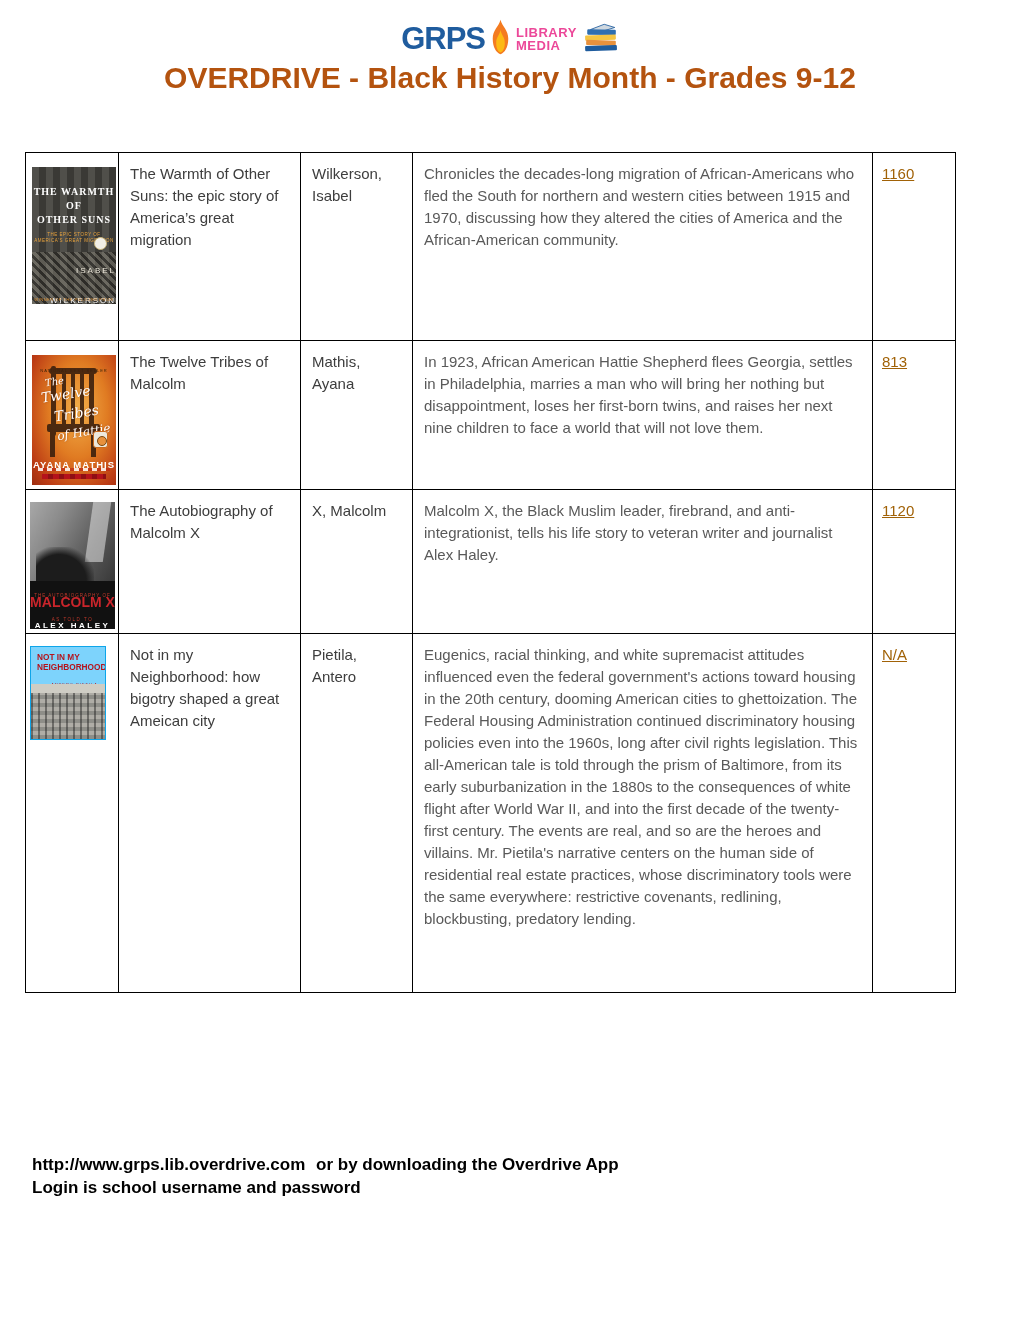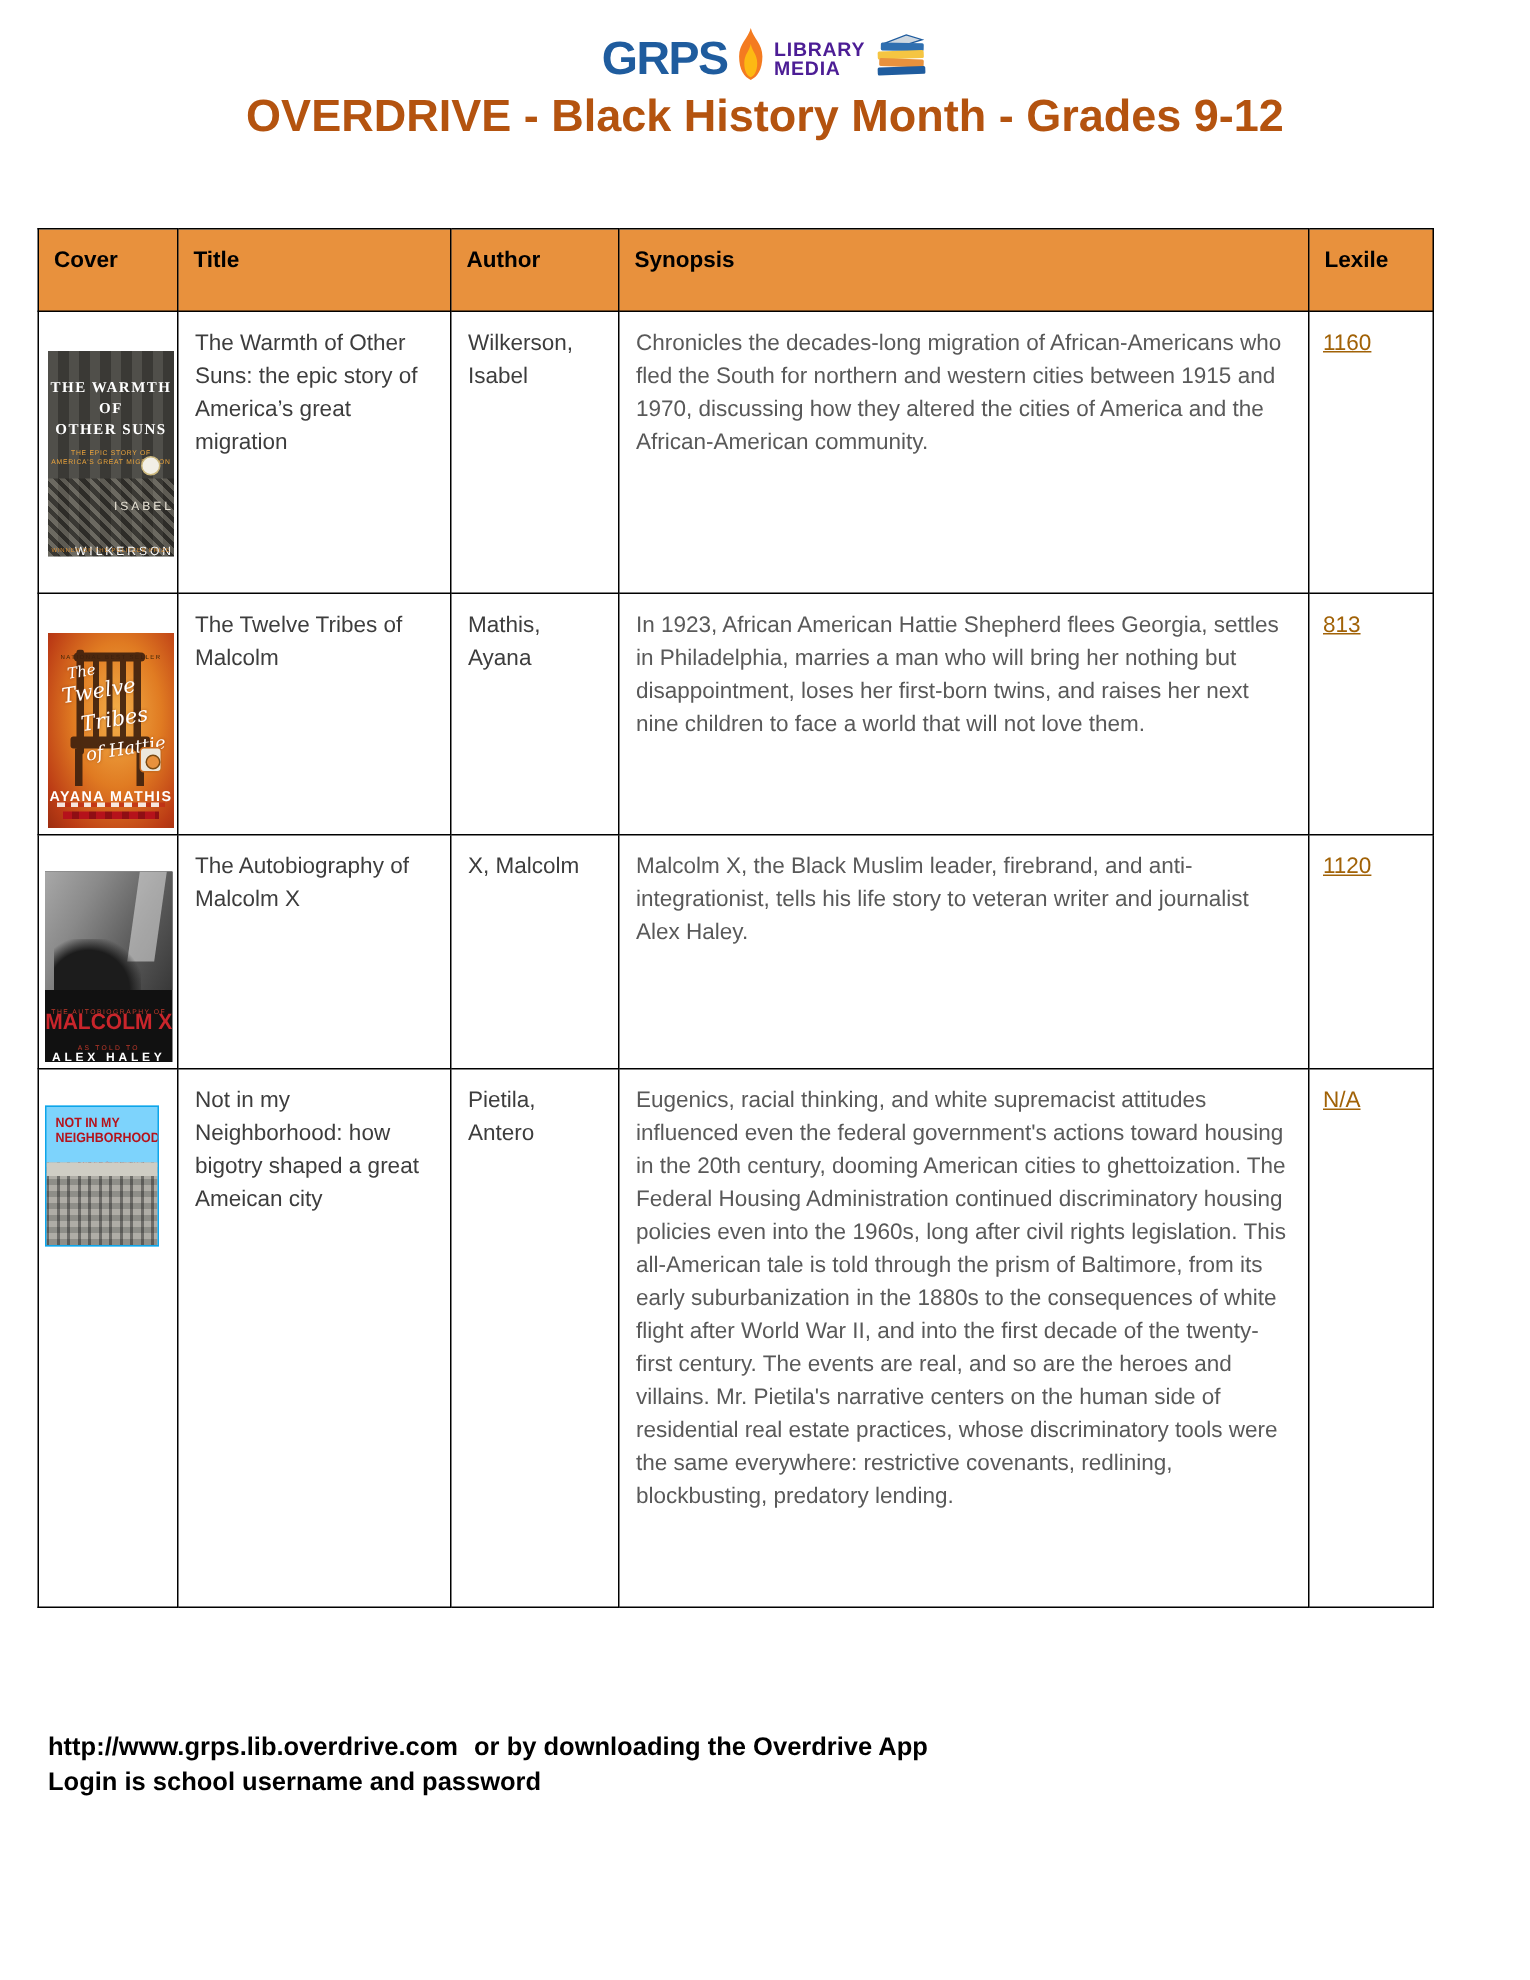--- a/index.html
+++ b/index.html
@@ -7,40 +7,40 @@
   body {
     width:1020px; height:1320px; position:relative;
     font-family:"Liberation Sans", sans-serif; color:#000;
   }
 
   
   .logo-row { padding-top:17px; display:flex; justify-content:center; align-items:center; gap:4px; height:60px; }
   .logo-grps { font-size:31px; font-weight:bold; color:#1F5C9E; letter-spacing:-1px; }
   .logo-flame { margin:0 2px; }
   .logo-lm { display:flex; flex-direction:column; line-height:13px; }
-  .logo-lm span { font-size:13px; font-weight:bold; color:#4c1d95; letter-spacing:0.5px; }
+  .logo-lm span { font-size:13px; font-weight:bold; color:#ec4899; letter-spacing:0.5px; }
   .logo-books { margin-left:2px; }
 
   .page-title {
     text-align:center; font-size:30px; font-weight:bold; color:#B4530F;
     margin-top:1px; letter-spacing:0px;
   }
 
   
   table.booklist {
     border-collapse:collapse; margin-left:25px; margin-top:57px;
     width:930px; table-layout:fixed;
   }
   .booklist th, .booklist td { border:1.5px solid #000; vertical-align:top; }
   .booklist th {
     background:#E8913D; text-align:left; font-size:15px; font-weight:bold; color:#000;
     padding:12px 10px; height:55px;
   }
   .booklist td { font-size:15px; line-height:22px; }
-  td.cell-cover { padding:24px 4px 4px 4px; }
+  td.cell-cover { padding:12px 4px 4px 4px; }
   td.cell-title { padding:10px 8px 8px 11px; color:#3D3D3D; }
   td.cell-author { padding:10px 8px 8px 11px; color:#3D3D3D; }
   td.cell-synopsis { padding:10px 10px 8px 11px; color:#595959; }
   td.cell-lexile { padding:10px 6px 8px 9px; color:#a16207;text-decoration:underline; }
 
   
   .cover { position:relative; overflow:hidden; }
 
   
   .cover-warmth {
@@ -136,27 +136,20 @@
 
 <table class="booklist">
   <colgroup>
     <col style="width:93px">
       <col style="width:182px">
       <col style="width:112px">
       <col style="width:460px">
       <col style="width:83px">
   </colgroup>
   <tbody>
-      <tr>
-    <th>Cover</th>
-    <th>Title</th>
-    <th>Author</th>
-    <th>Synopsis</th>
-    <th>Lexile</th>
-  </tr>
 
   <tr style="height:188px">
     <td class="cell-cover">
       <div class="cover cover-warmth">
         <div class="cw-t" style="top:14px">THE WARMTH</div>
         <div class="cw-t" style="top:28px">OF</div>
         <div class="cw-t" style="top:42px">OTHER SUNS</div>
         <div class="cw-sub" style="top:57px">THE EPIC STORY OF</div>
         <div class="cw-sub" style="top:63px">AMERICA'S GREAT MIGRATION</div>
         <div class="cw-seal"></div>

